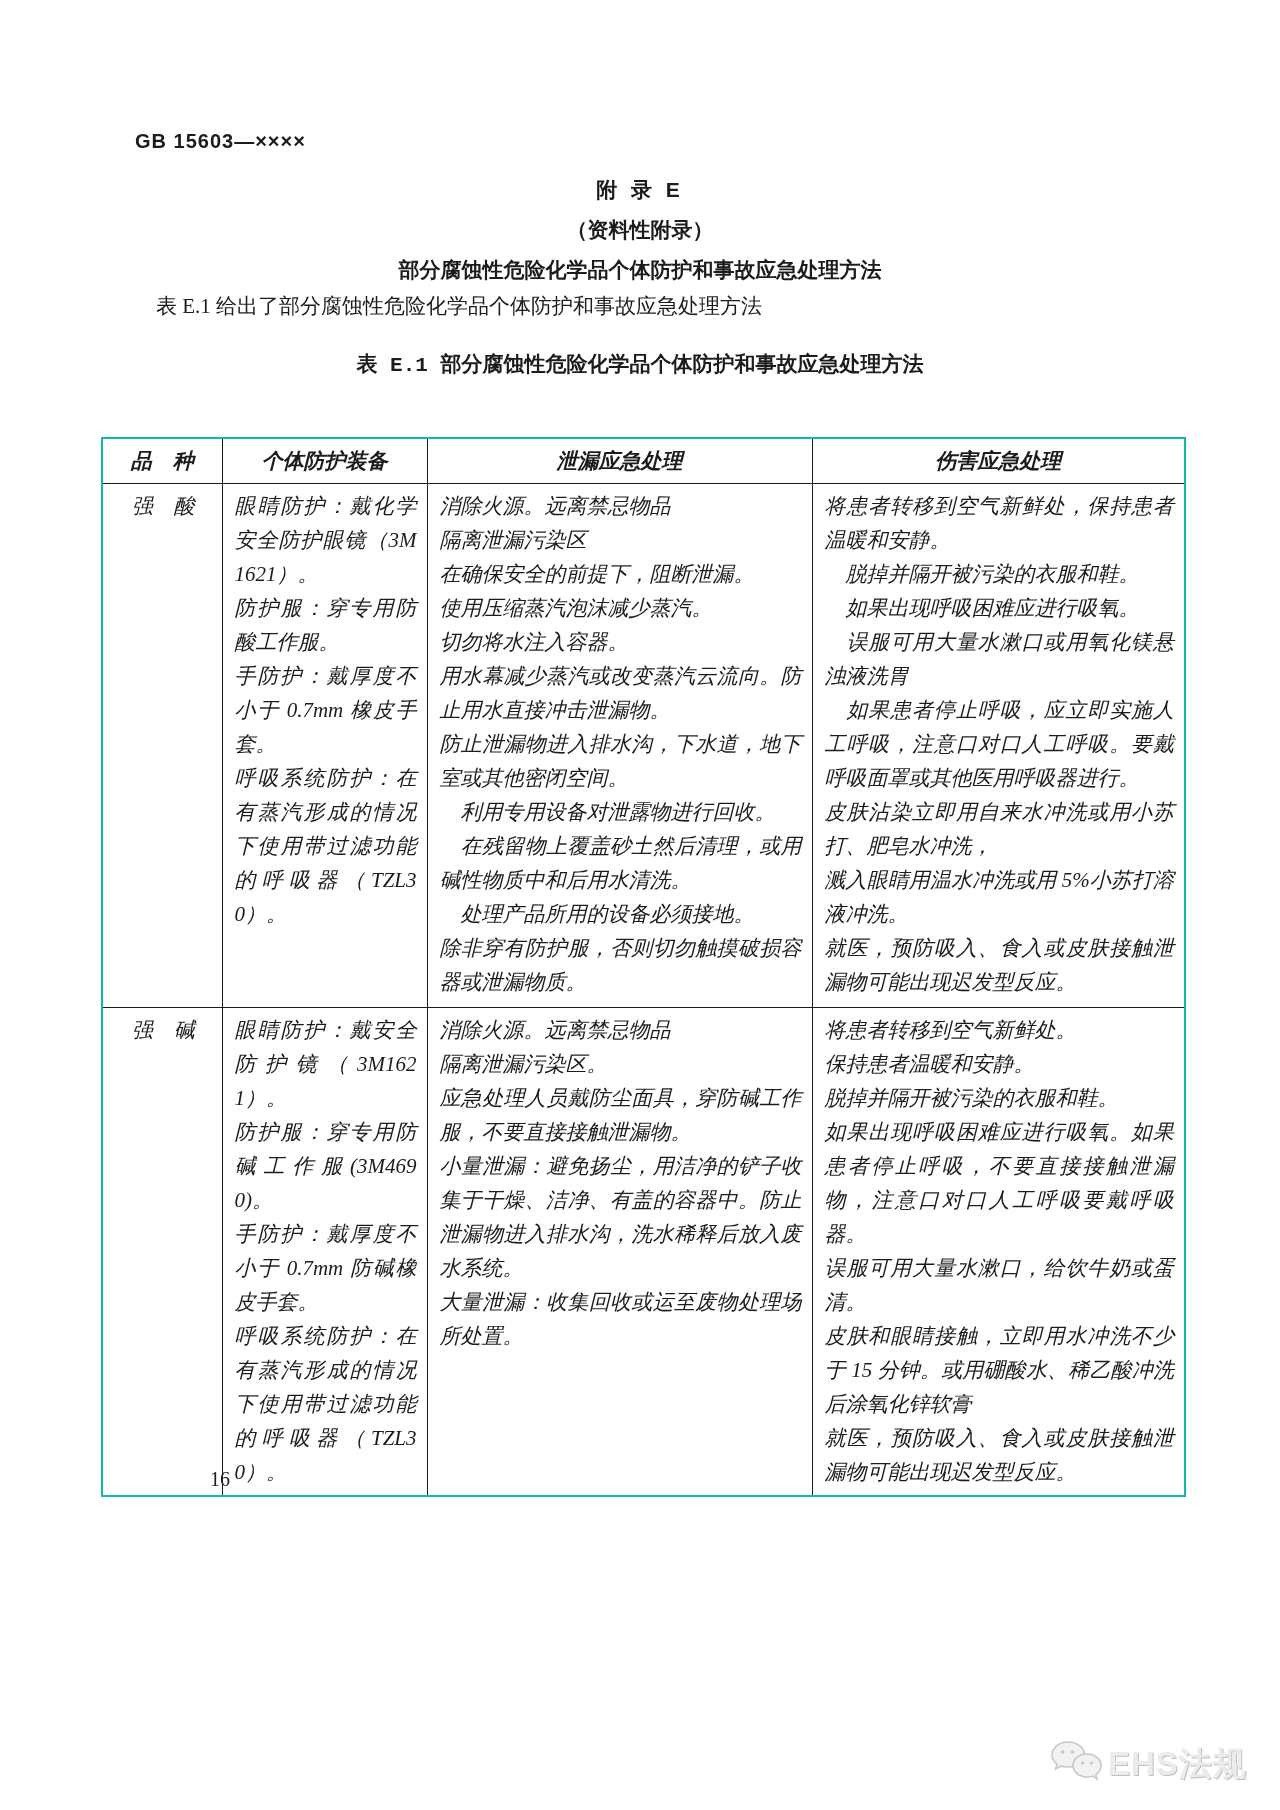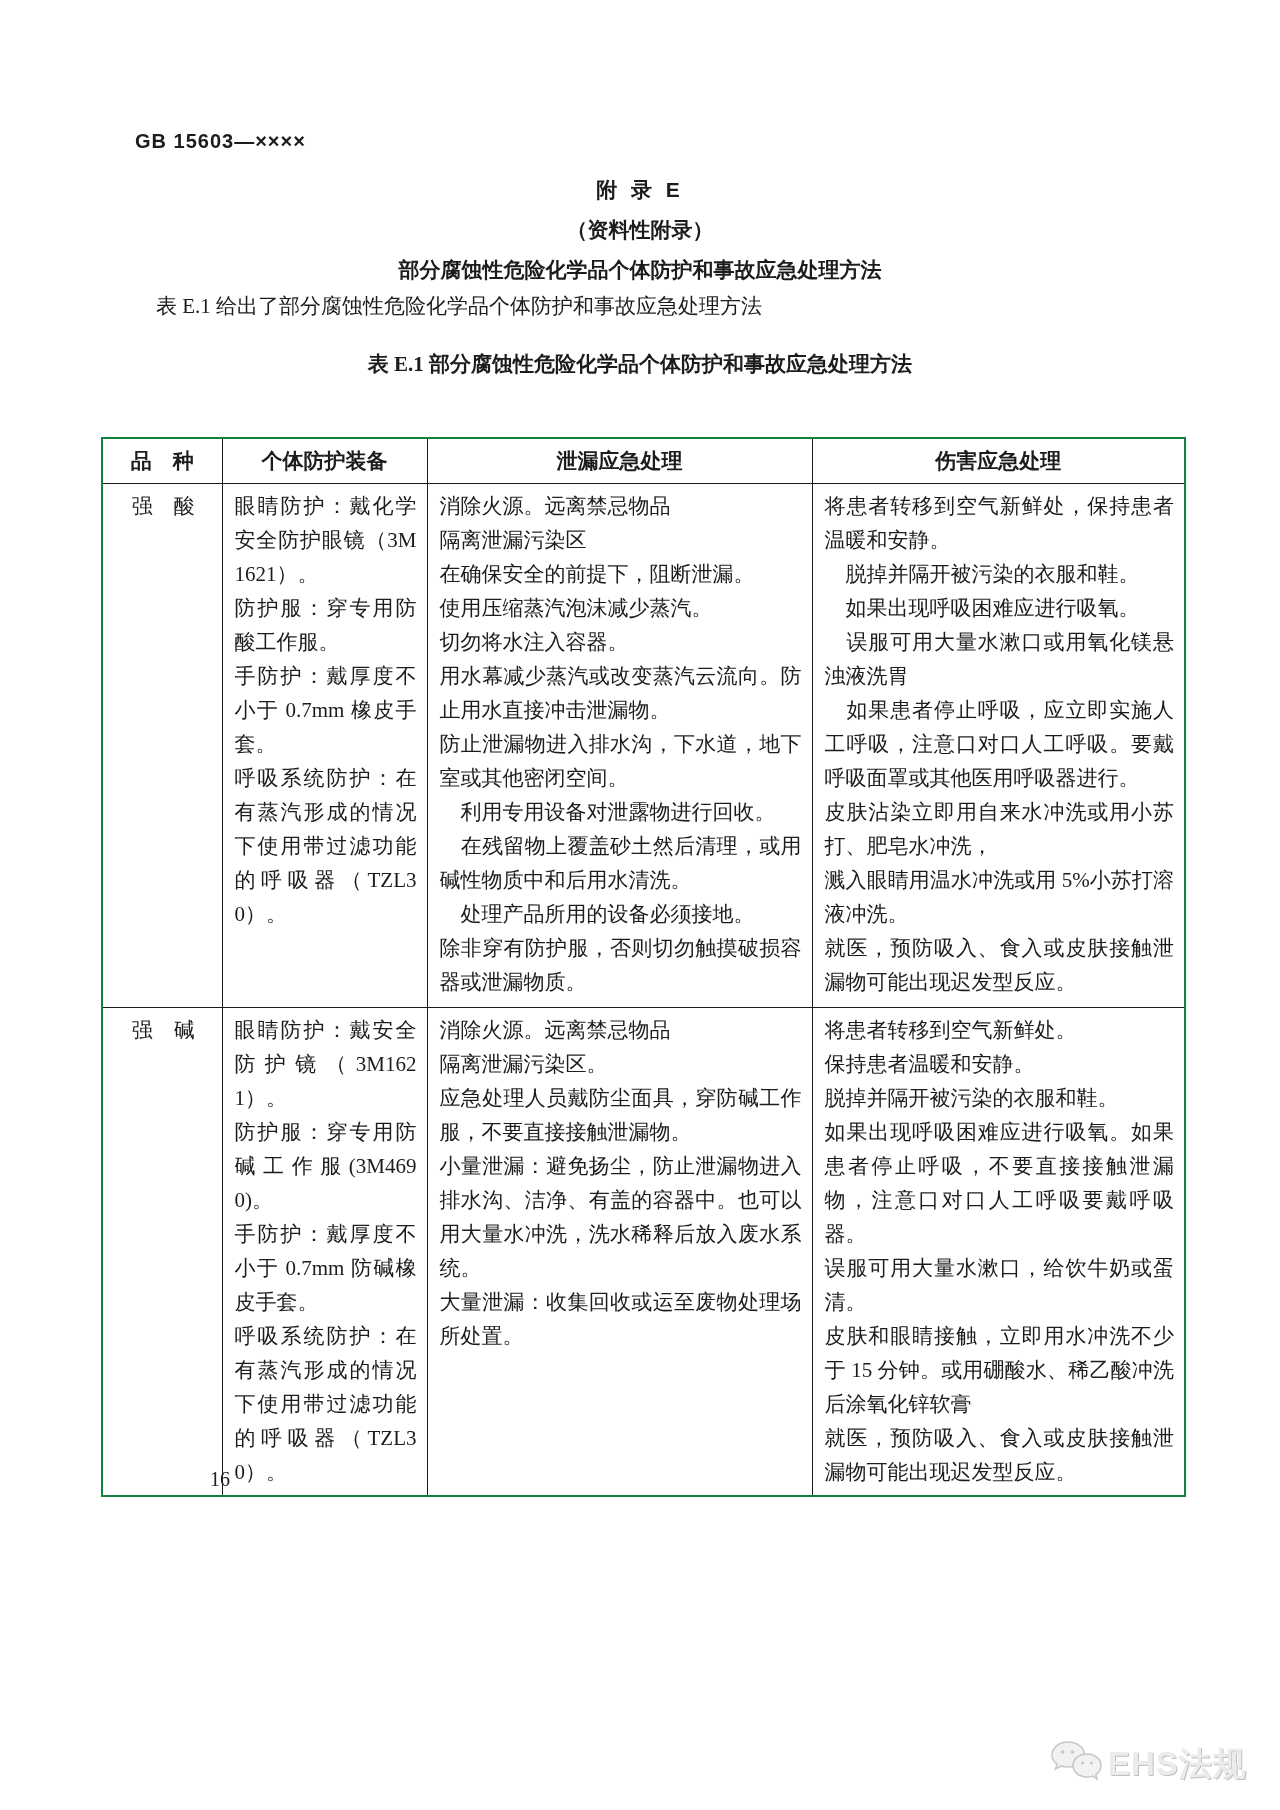--- a/index.html
+++ b/index.html
@@ -20,27 +20,28 @@
   }
   .h-appendix   { top:176px; letter-spacing:4px; }
   .h-subtitle   { top:216px; }
   .h-heading    { top:256px; }
   .intro {
     position:absolute; left:135px; right:135px; top:292px;
     font-size:21px; text-indent:1em; margin:0;
   }
   .table-caption {
     position:absolute; left:0; width:100%; top:350px; text-align:center;
-    font-family:Liberation Serif, serif;
+    font-family:Liberation Mono, monospace;
     font-weight:bold; font-size:21px;
   }
   table.main {
     position:absolute; left:101px; top:437px; width:1083px;
-    border-collapse:collapse; border:2px solid #15803d;
+    border-collapse:collapse; border:2px solid #14b8a6;
     table-layout:fixed;
+    font-style:italic;
   }
   table.main th, table.main td {
     border:1px solid #1b1b1b;
   }
   table.main th {
     height:44px; font-size:21px; font-weight:bold;
     text-align:center; vertical-align:middle; padding:0;
   }
   table.main td {
     vertical-align:top; font-size:21px; line-height:34px;
@@ -140,21 +141,21 @@
       <td>
           <div class="cell-line">眼睛防护：戴安全防护镜（3M1621）。</div>
           <div class="cell-line">防护服：穿专用防碱工作服(3M4690)。</div>
           <div class="cell-line">手防护：戴厚度不小于 0.7mm 防碱橡皮手套。</div>
           <div class="cell-line">呼吸系统防护：在有蒸汽形成的情况下使用带过滤功能的呼吸器（TZL30）。</div>
         </td>
       <td>
           <div class="cell-line">消除火源。远离禁忌物品</div>
           <div class="cell-line">隔离泄漏污染区。</div>
           <div class="cell-line">应急处理人员戴防尘面具，穿防碱工作服，不要直接接触泄漏物。</div>
-          <div class="cell-line">小量泄漏：避免扬尘，防止泄漏物进入排水沟、洁净、有盖的容器中。也可以用大量水冲洗，洗水稀释后放入废水系统。</div>
+          <div class="cell-line">小量泄漏：避免扬尘，用洁净的铲子收集于干燥、洁净、有盖的容器中。防止泄漏物进入排水沟，洗水稀释后放入废水系统。</div>
           <div class="cell-line">大量泄漏：收集回收或运至废物处理场所处置。</div>
         </td>
       <td>
           <div class="cell-line">将患者转移到空气新鲜处。</div>
           <div class="cell-line">保持患者温暖和安静。</div>
           <div class="cell-line">脱掉并隔开被污染的衣服和鞋。</div>
           <div class="cell-line">如果出现呼吸困难应进行吸氧。如果患者停止呼吸，不要直接接触泄漏物，注意口对口人工呼吸要戴呼吸器。</div>
           <div class="cell-line">误服可用大量水漱口，给饮牛奶或蛋清。</div>
           <div class="cell-line">皮肤和眼睛接触，立即用水冲洗不少于 15 分钟。或用硼酸水、稀乙酸冲洗后涂氧化锌软膏</div>
           <div class="cell-line">就医，预防吸入、食入或皮肤接触泄漏物可能出现迟发型反应。</div>

